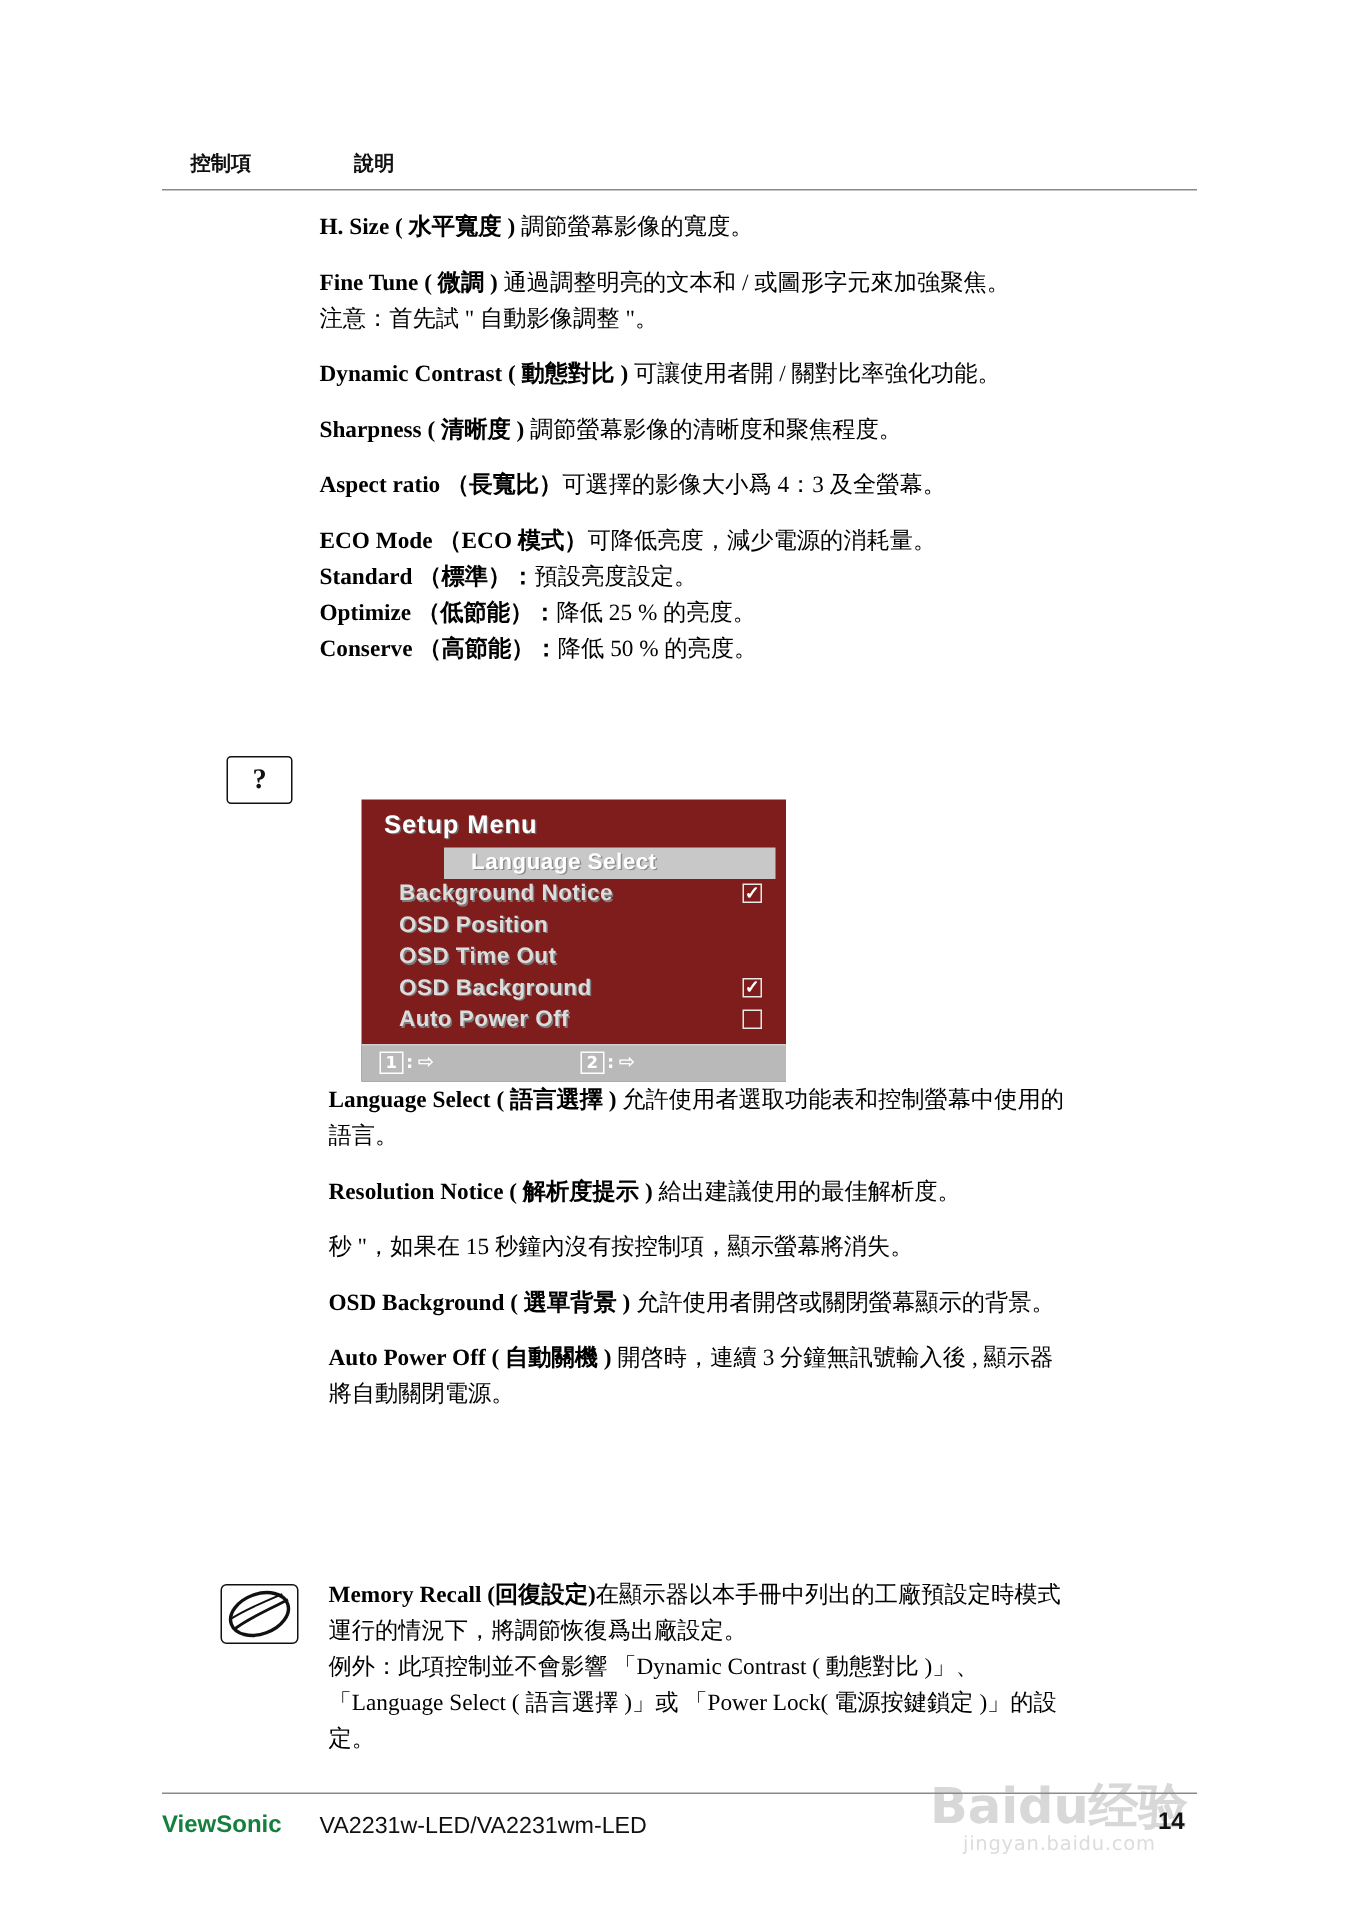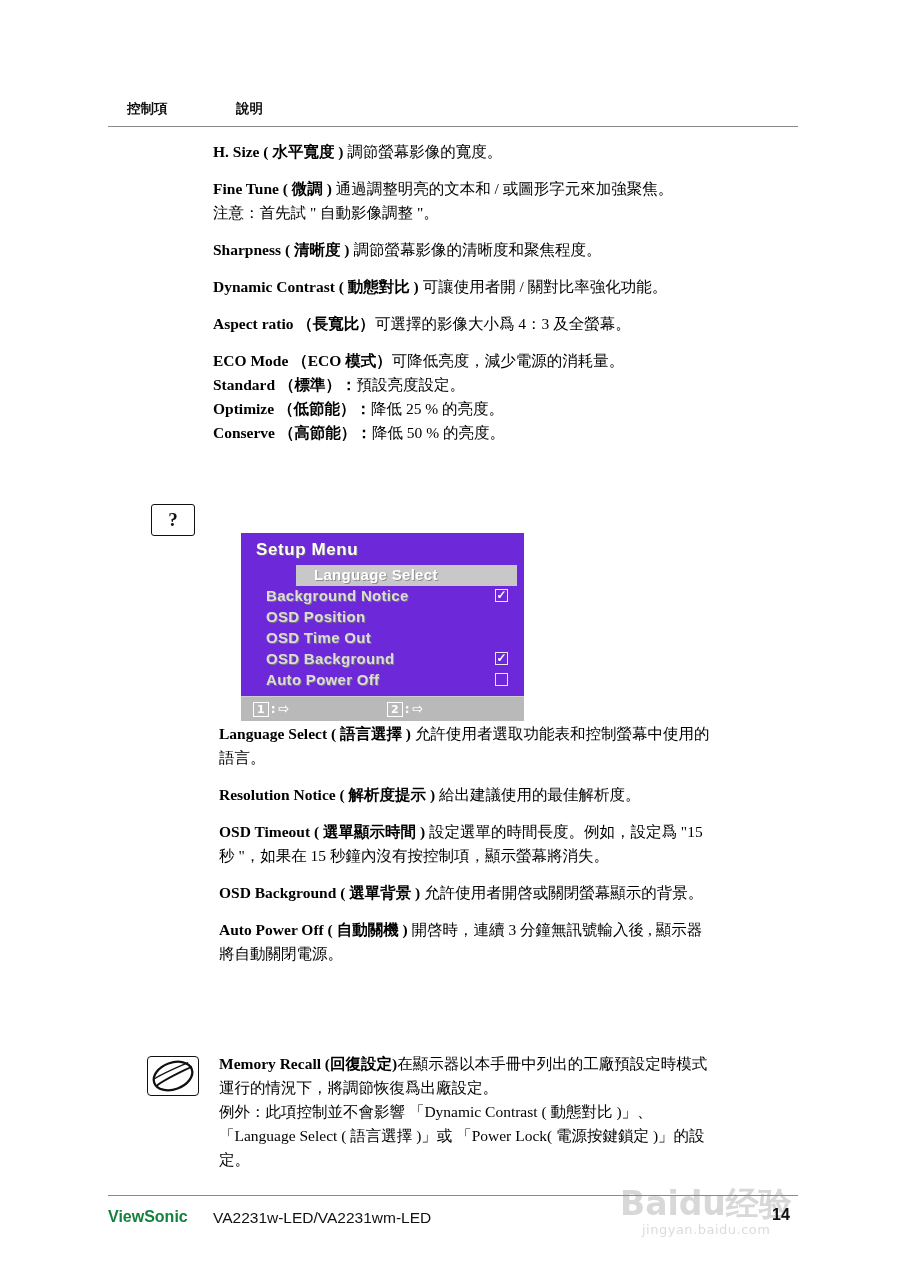--- a/index.html
+++ b/index.html
@@ -83,21 +83,21 @@
     color: #111;
   }
 
   
   .osd {
     position: absolute;
     left: 241px;
     top: 533px;
     width: 283px;
     height: 188px;
-    background: #6d28d9;
+    background: #7f1d1d;
     font-family: "Liberation Sans", sans-serif;
     box-sizing: border-box;
   }
   .osd-title {
     position: absolute;
     left: 15px;
     top: 7px;
     font-size: 17px;
     font-weight: bold;
     color: #ffffff;
@@ -277,25 +277,25 @@
     <div class="blk">
       <p class="para tight"><span class="b">H. Size ( 水平寬度 ) </span><span>調節螢幕影像的寬度。</span></p>
     </div>
 
     <div class="blk">
       <p class="para tight"><span class="b">Fine Tune ( 微調 ) </span><span>通過調整明亮的文本和 / 或圖形字元來加強聚焦。</span></p>
       <p class="para tight"><span>注意：首先試 " 自動影像調整 "。</span></p>
     </div>
 
     <div class="blk">
+      <p class="para tight"><span class="b">Dynamic Contrast ( 動態對比 ) </span><span>可讓使用者開 / 關對比率強化功能。</span></p>
+    </div>
+
+    <div class="blk">
       <p class="para tight"><span class="b">Sharpness ( 清晰度 ) </span><span>調節螢幕影像的清晰度和聚焦程度。</span></p>
-    </div>
-
-    <div class="blk">
-      <p class="para tight"><span class="b">Dynamic Contrast ( 動態對比 ) </span><span>可讓使用者開 / 關對比率強化功能。</span></p>
     </div>
 
     <div class="blk">
       <p class="para tight"><span class="b">Aspect ratio （長寬比）</span><span>可選擇的影像大小爲 4：3 及全螢幕。</span></p>
     </div>
 
     <div class="blk">
       <p class="para tight"><span class="b">ECO Mode （ECO 模式）</span><span>可降低亮度，減少電源的消耗量。</span></p>
       <p class="para tight"><span class="b">Standard （標準）：</span><span>預設亮度設定。</span></p>
       <p class="para tight"><span class="b">Optimize （低節能）：</span><span>降低 25 % 的亮度。</span></p>
@@ -356,21 +356,20 @@
       <p class="para tight"><span class="b">Language Select ( 語言選擇 ) </span><span>允許使用者選取功能表和控制螢幕中使用的</span></p>
       <p class="para tight"><span>語言。</span></p>
     </div>
 
     <div class="blk">
       <p class="para tight"><span class="b">Resolution Notice ( 解析度提示 ) </span><span>給出建議使用的最佳解析度。</span></p>
     </div>
 
 
     <div class="blk">
-      <p class="para tight"><span class="b">OSD Timeout ( 選單顯示時間 ) </span><span>設定選單的時間長度。例如，設定爲 "15</span></p>
       <p class="para tight"><span>秒 "，如果在 15 秒鐘內沒有按控制項，顯示螢幕將消失。</span></p>
     </div>
 
     <div class="blk">
       <p class="para tight"><span class="b">OSD Background ( 選單背景 ) </span><span>允許使用者開啓或關閉螢幕顯示的背景。</span></p>
     </div>
 
     <div class="blk">
       <p class="para tight"><span class="b">Auto Power Off ( 自動關機 ) </span><span>開啓時，連續 3 分鐘無訊號輸入後 , 顯示器</span></p>
       <p class="para tight"><span>將自動關閉電源。</span></p>

